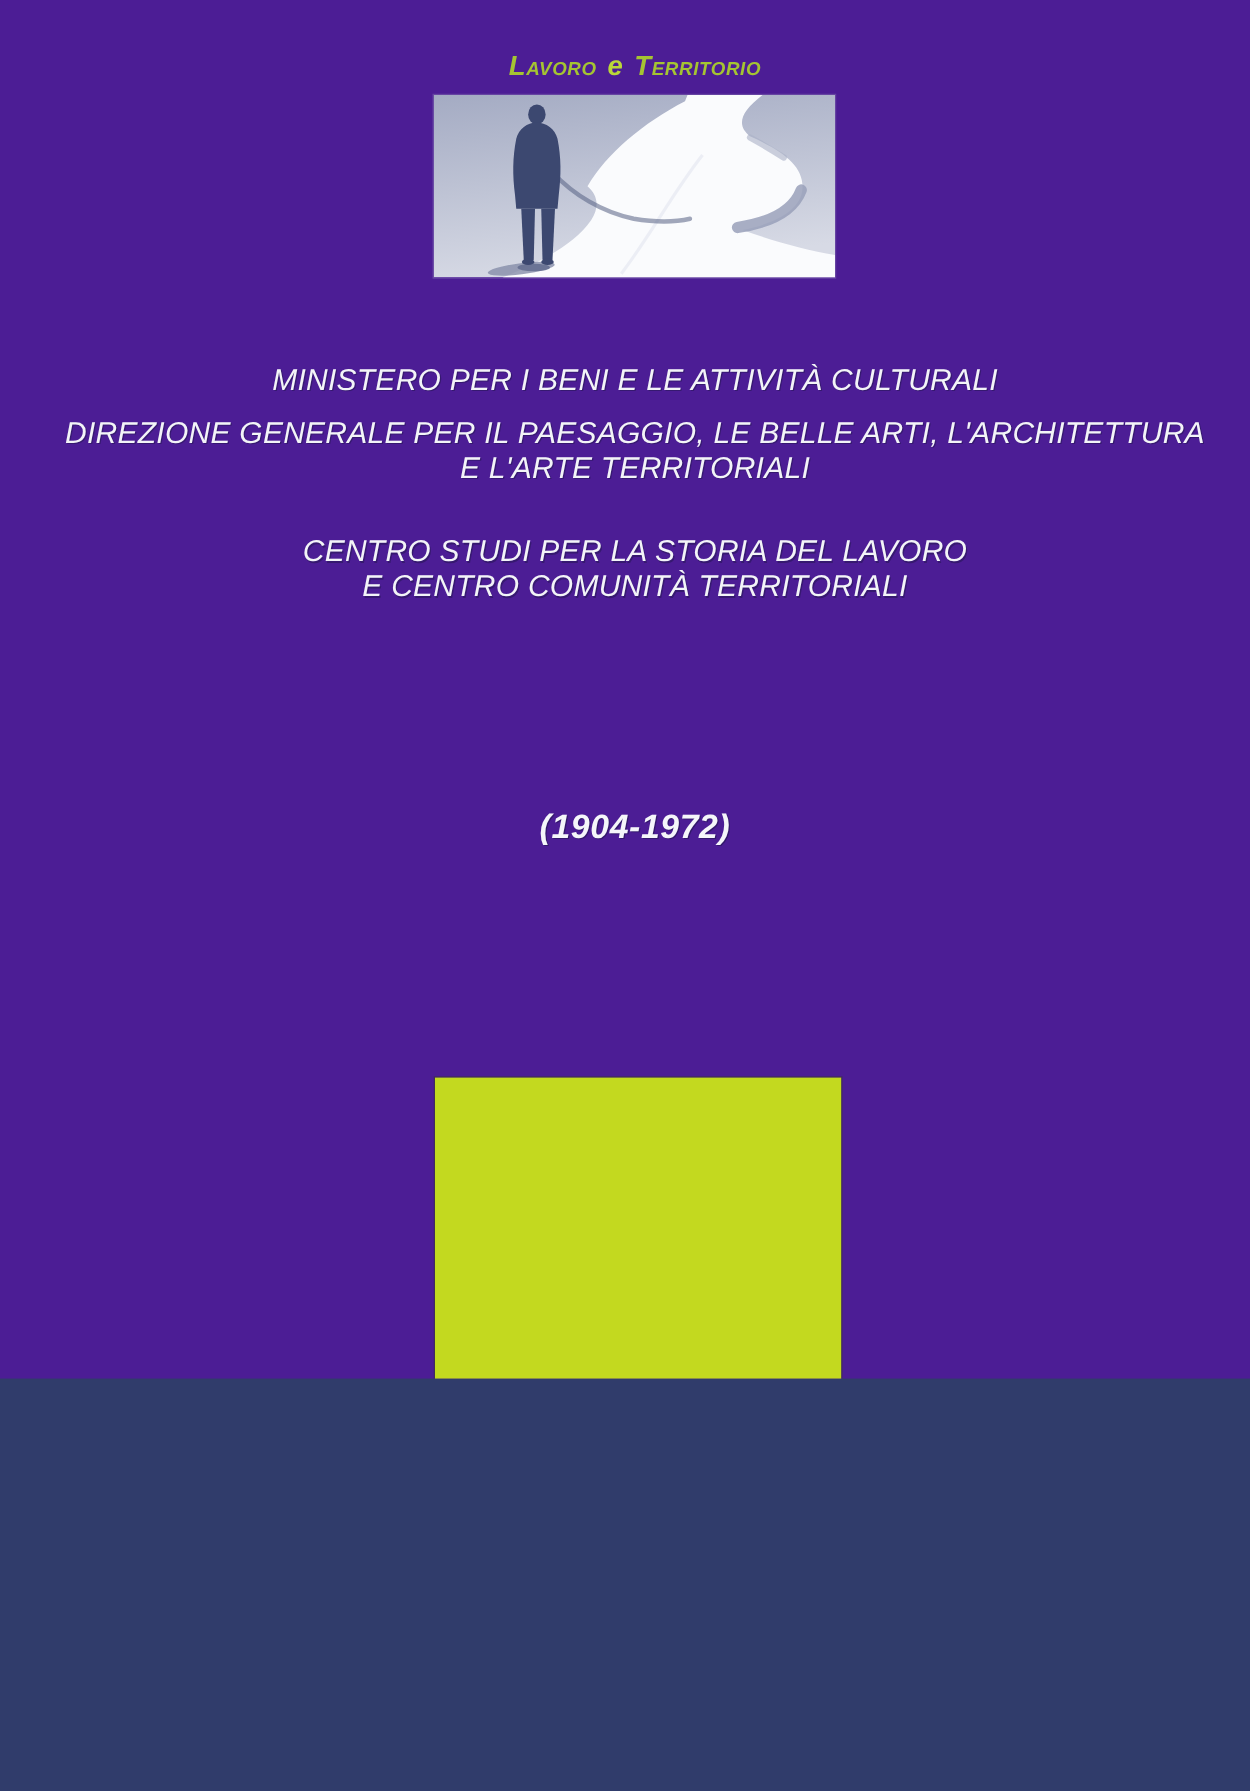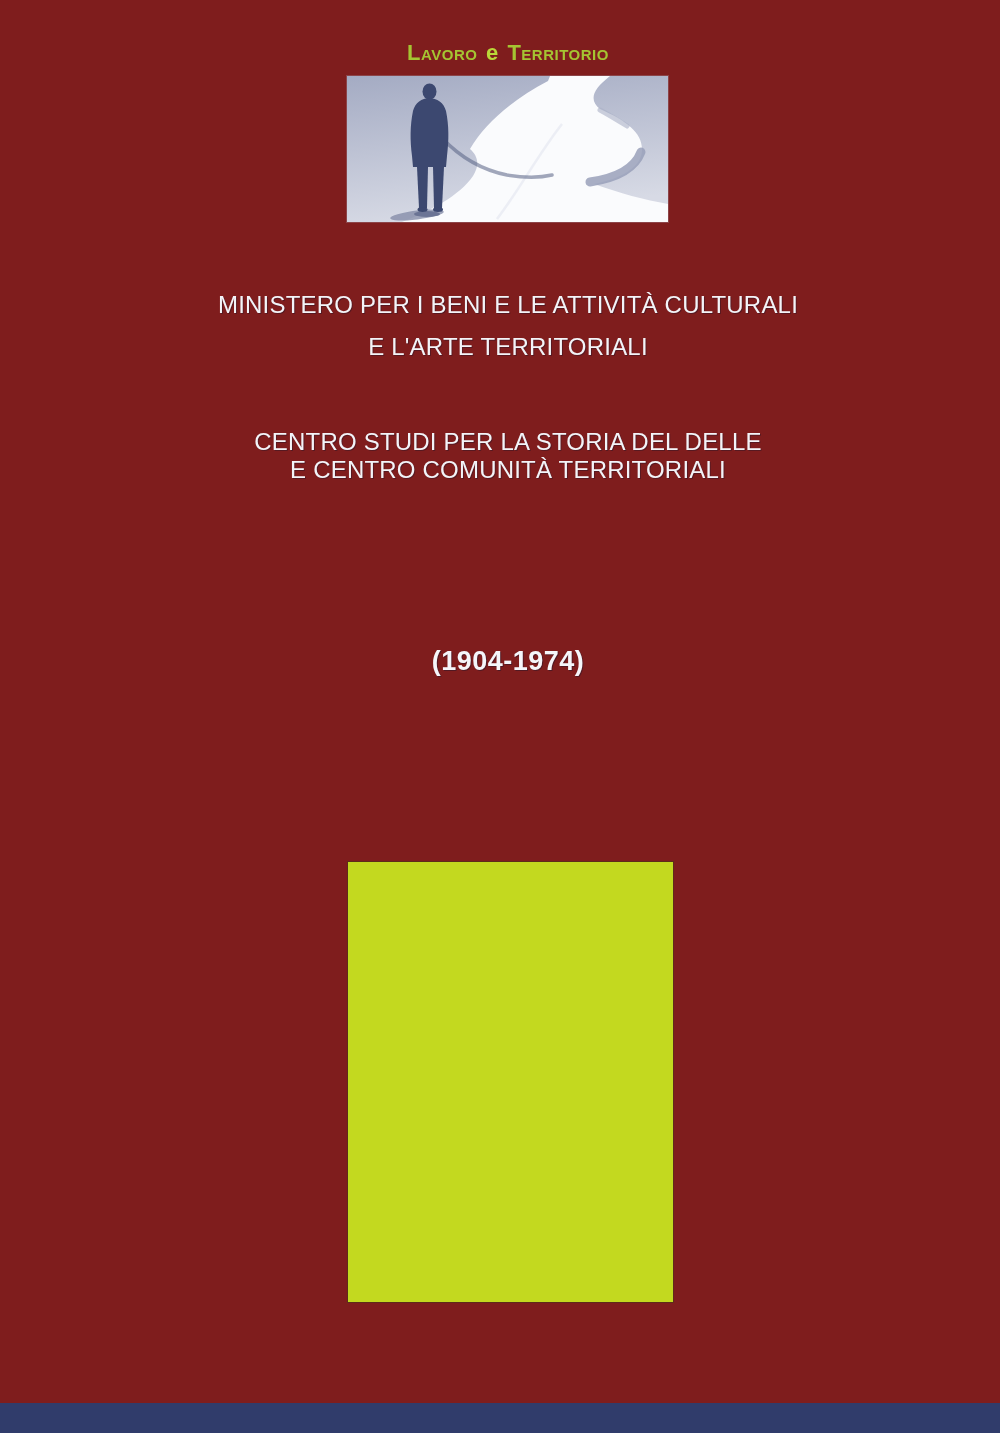--- a/index.html
+++ b/index.html
@@ -4,23 +4,24 @@
 <style>
   html, body {
     margin: 0;
     padding: 0;
     background: #303c6b;
     font-family: "Liberation Sans", sans-serif;
   }
   .cover {
     position: relative;
     width: 1000px;
-    height: 1403px;
-    background: #7f1d1d;
+    height: 1103px;
+    background: #4c1d95;
     overflow: hidden;
+    font-style: italic;
   }
   .center {
     position: absolute;
     left: 16px;
     width: 984px;
     text-align: center;
   }
   
   .series {
     top: 40px;
@@ -138,31 +139,32 @@
         <ellipse cx="91" cy="133.5" rx="5" ry="2.5"></ellipse>
       </g>
     </svg>
   </div>
 
   <div class="inst inst1 center">
     <div>MINISTERO PER I BENI E LE ATTIVITÀ CULTURALI</div>
   </div>
 
   <div class="inst inst2 center">
+    <div>DIREZIONE GENERALE PER IL PAESAGGIO, LE BELLE ARTI, L'ARCHITETTURA</div>
     <div>E L'ARTE TERRITORIALI</div>
   </div>
 
   <div class="inst inst3 center">
-    <div>CENTRO STUDI PER LA STORIA DEL DELLE</div>
+    <div>CENTRO STUDI PER LA STORIA DEL LAVORO</div>
     <div>E CENTRO COMUNITÀ TERRITORIALI</div>
   </div>
 
   <div class="title center">
   </div>
 
-  <div class="years center">(1904-1974)</div>
+  <div class="years center">(1904-1972)</div>
 
   <div class="green-rect"></div>
 
 
   <div class="green-bar"></div>
 
 </div>
 
 </body></html>

